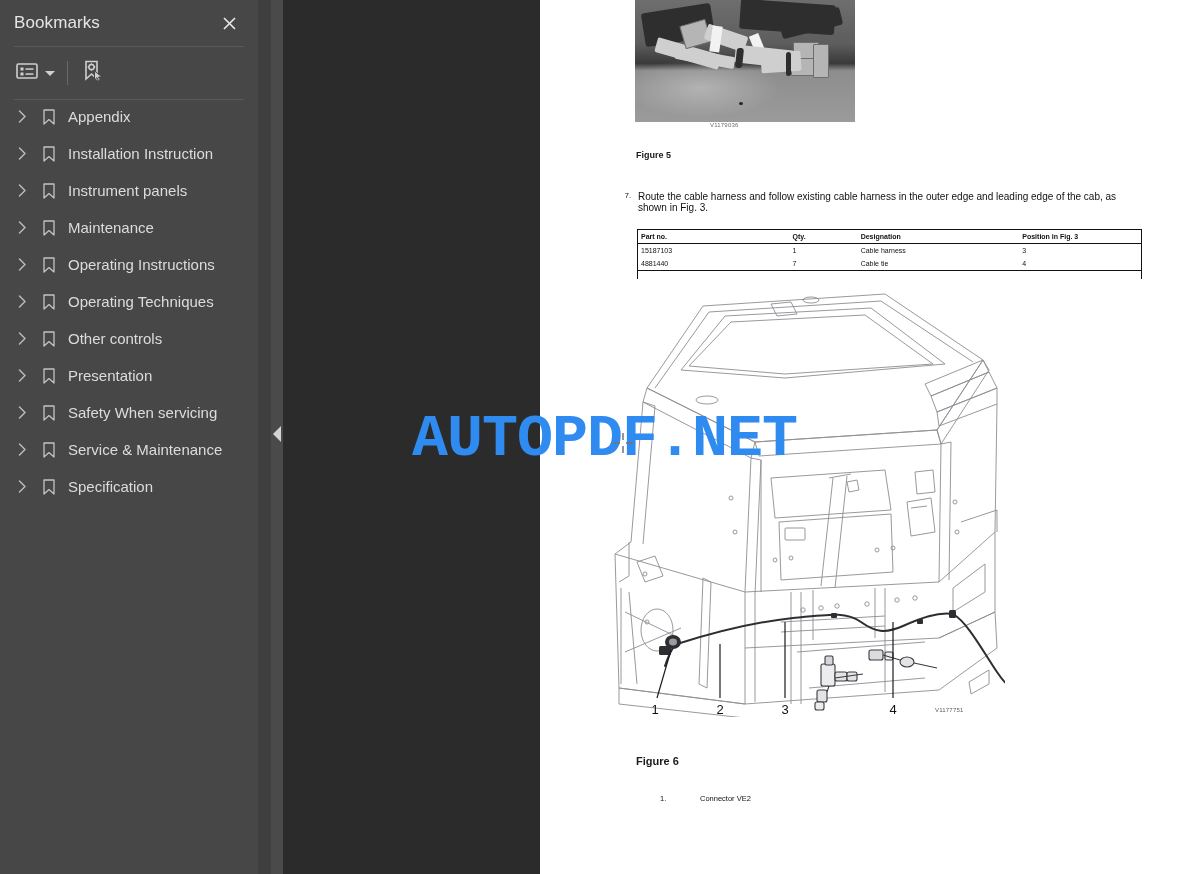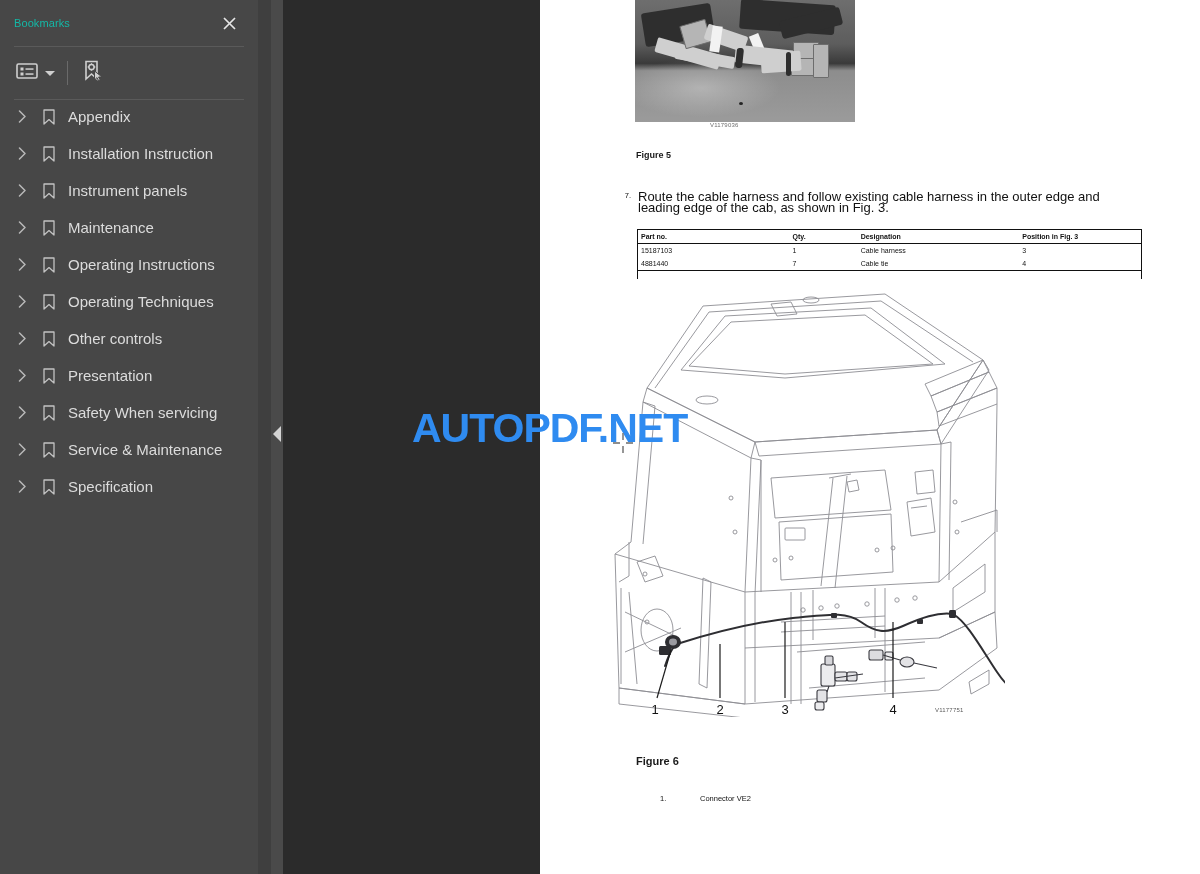--- a/index.html
+++ b/index.html
@@ -27,22 +27,22 @@
   }
   #panel-header {
     height: 46px;
     display: flex;
     align-items: center;
     justify-content: space-between;
     padding: 0 16px 0 14px;
     box-sizing: border-box;
   }
   #panel-title {
-    font-size: 11px;
-    color: #14b8a6;
+    font-size: 17px;
+    color: #e5e5e5;
     letter-spacing: .1px;
     font-weight: 400;
   }
   #panel-close {
     width: 26px; height: 26px;
     display: flex; align-items: center; justify-content: center;
     color: #e6e6e6;
     font-size: 19px;
     line-height: 1;
     cursor: pointer;
@@ -209,21 +209,21 @@
   #step7-num {
     width: 18px;
     font-size: 7.5px;
     color: #111;
     flex: 0 0 18px;
     text-align: right;
     padding-right: 7px;
     box-sizing: border-box;
   }
   #step7-text {
-    font-size: 13px;
+    font-size: 10px;
     line-height: 11px;
     color: #111;
   }
 
   
   #parts-table {
     position: absolute;
     left: 97px; top: 229px;
     width: 505px;
     border-collapse: collapse;
@@ -287,25 +287,25 @@
     color: #111;
     display: flex;
   }
   #legend-num { width: 40px; }
 
   
   #watermark {
     position: absolute;
     left: 412px;
     top: 405px;
-    font-size: 41px;
+    font-size: 60px;
     font-weight: bold;
     letter-spacing: -1px;
     color: #2f8bf0;
-    font-family: Liberation Sans, sans-serif;
+    font-family: Liberation Mono, monospace;
     pointer-events: none;
     white-space: nowrap;
   }
   #watermark-cursor {
     position: absolute;
     left: 612px; top: 432px;
     width: 22px; height: 22px;
     pointer-events: none;
   }
 </style>

